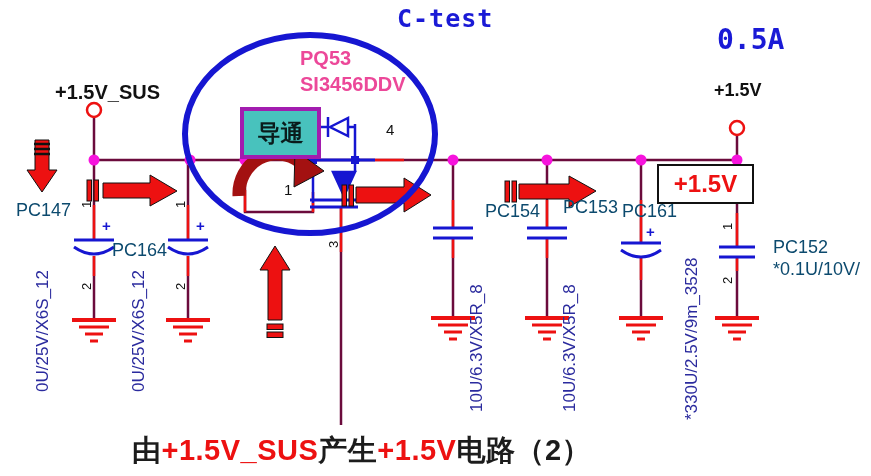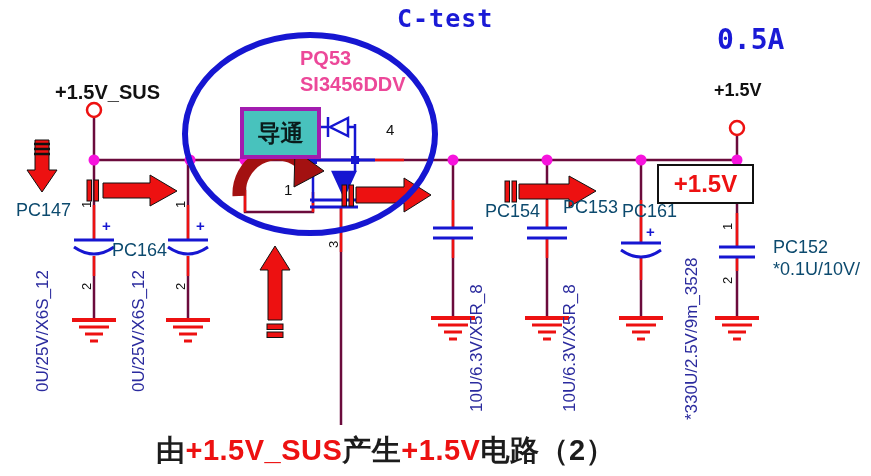--- a/index.html
+++ b/index.html
@@ -16,21 +16,21 @@
   .pin{font-size:15px;color:#111;}
   .plus{font-size:15px;font-weight:bold;color:#1616d1;}
   .statebox{position:absolute;left:240px;top:107px;width:73px;height:44px;background:#48c2bd;
             border:4px solid #a21caf;display:flex;align-items:center;justify-content:center;
             font-size:23px;font-weight:bold;color:#0a1c1c;font-family:Liberation Serif, serif;}
   .callout{position:absolute;background:#fff;border:2px solid #111;display:flex;
            align-items:center;justify-content:center;font-weight:bold;color:#ed1111;}
   .co-out{left:657px;top:164px;width:93px;height:36px;font-size:24px;}
   .co-gate{left:233px;top:384px;width:94px;height:38px;font-size:26px;}
   .caption{position:absolute;left:132px;top:431px;font-size:29px;font-weight:bold;
-           letter-spacing:0.5px;margin-left:24px;}
+           letter-spacing:0.5px;}
   .c-dark{color:#1c1c1c;}
   .c-red{color:#ed1111;}
 </style>
 </head>
 <body>
 
 <div id="stage">
 
   <svg id="wires" width="871" height="476" viewBox="0 0 871 476">
 

